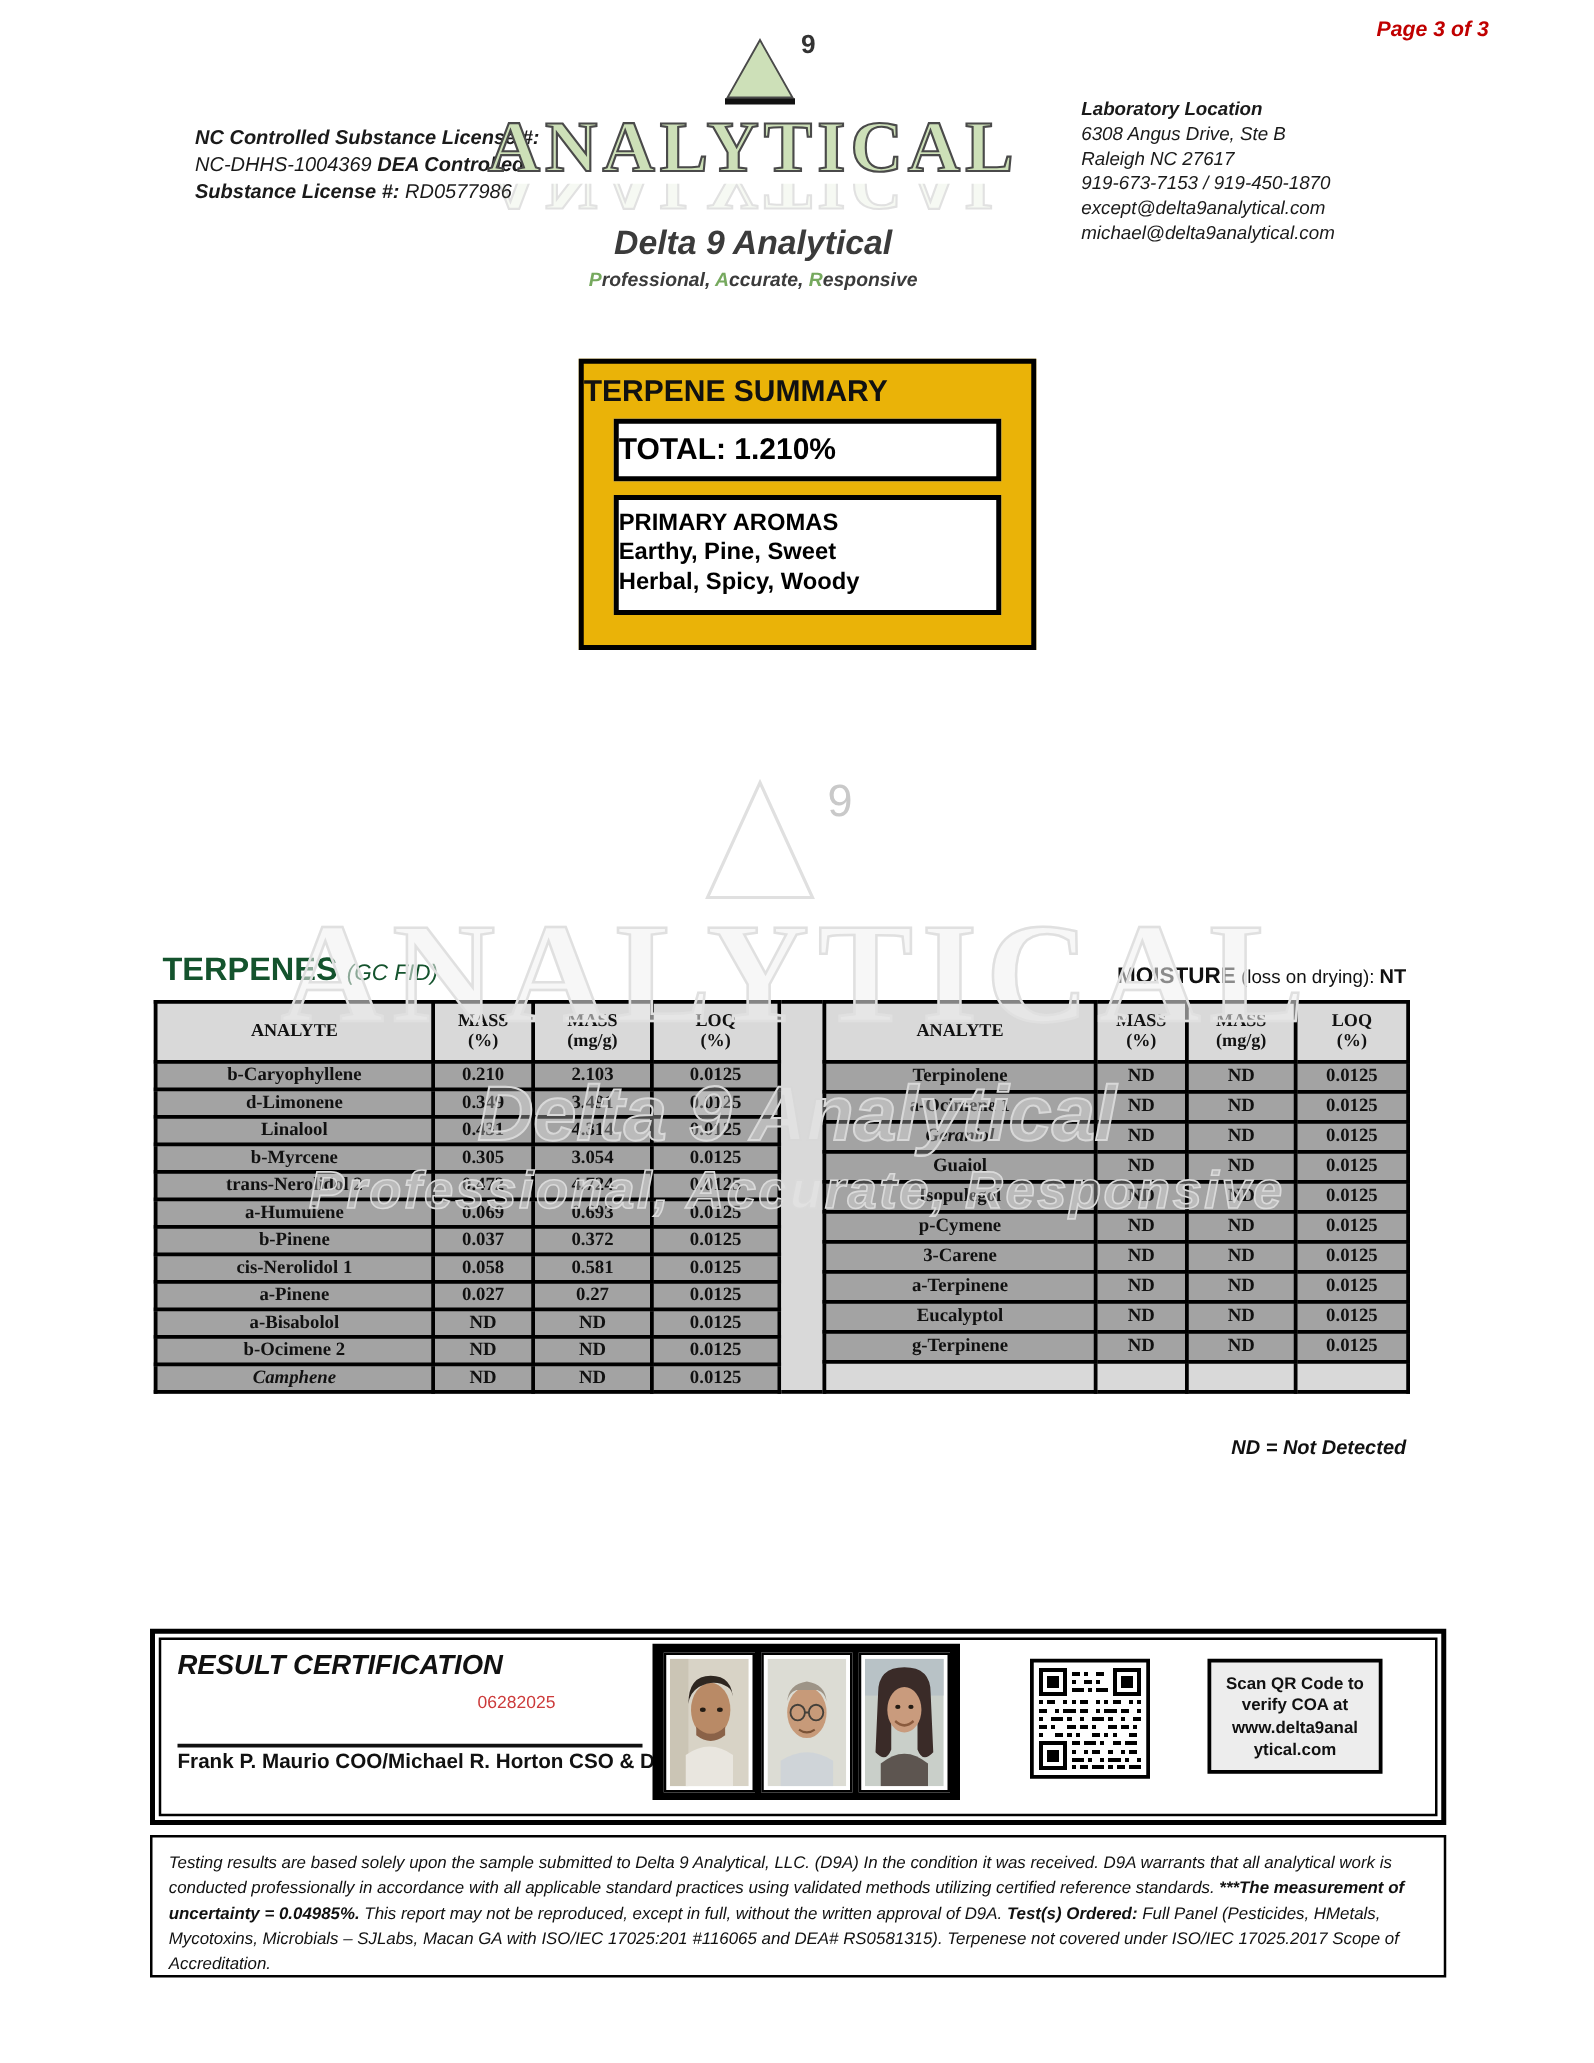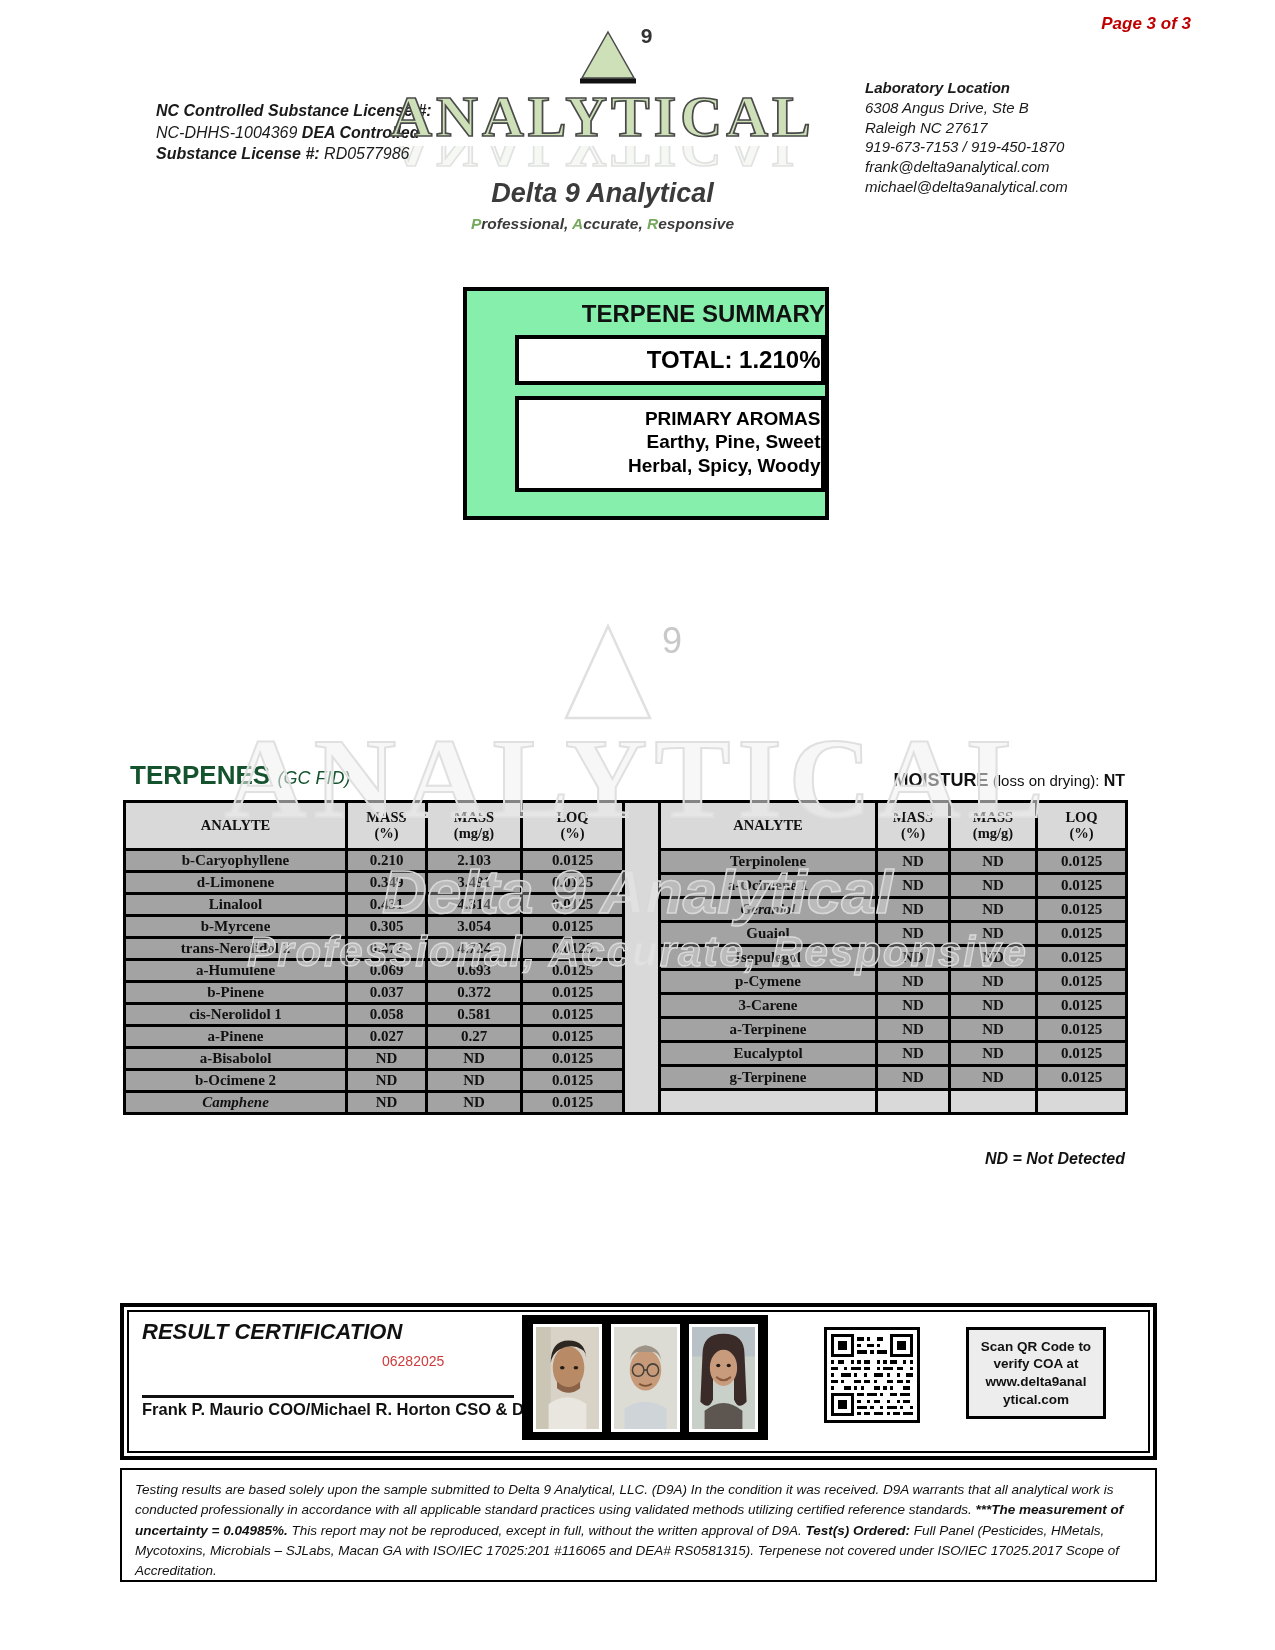--- a/index.html
+++ b/index.html
@@ -16,21 +16,21 @@
   .logo { position: absolute; left: 330px; top: 30px; width: 545px; text-align: center; }
   .logo-tri { position: relative; display: inline-block; margin-left: 10px; }
   .logo-tri .nine { position: absolute; right: -16px; top: -6px; font-weight: bold; font-size: 21px; color: #333; }
   .logo-word { font-family: "Liberation Serif", serif; font-weight: bold; font-size: 58px; letter-spacing: 4px; color: #cde0b8; -webkit-text-stroke: 1.7px #4a4a4a; line-height: 1; margin-top: -2px; }
   .logo-refl { font-family: "Liberation Serif", serif; font-weight: bold; font-size: 58px; letter-spacing: 4px; color: #cde0b8; -webkit-text-stroke: 1.7px #4a4a4a; line-height: 1; transform: scaleY(-1); opacity: 0.16; height: 30px; overflow: hidden; }
   .logo-name { font-size: 27px; font-weight: bold; font-style: italic; color: #3b3b3b; margin-top: 2px; }
   .logo-tag { font-size: 15.5px; font-weight: bold; font-style: italic; color: #3b3b3b; margin-top: 6px; }
   .logo-tag .g { color: #76a95e; }
 
   
-  .summary { position: absolute; left: 463px; top: 287px; width: 366px; height: 233px; border: 4px solid #000; background: #86efac; text-align: right; padding-left: 47px; }
+  .summary { position: absolute; left: 463px; top: 287px; width: 366px; height: 233px; border: 4px solid #000; background: #eab308; text-align: left; }
   .summary-title { font-size: 24px; font-weight: bold; color: #111; margin-top: 9px; }
   .summary-total { margin: 7px auto 0; width: 310px; border: 4px solid #000; background: #fff; font-size: 24px; font-weight: bold; padding: 7px 0; }
   .summary-aromas { margin: 11px auto 0; width: 310px; border: 4px solid #000; background: #fff; padding: 8px 0 10px; }
   .summary-aromas .a-title { font-size: 19px; font-weight: bold; }
   .summary-aromas .a-line { font-size: 19px; font-weight: bold; line-height: 1.25; }
 
   
   .wm { position: absolute; left: 0; top: 0; width: 100%; pointer-events: none; z-index: 5; }
   .wm-tri { position: absolute; left: 562px; top: 622px; }
   .wm-tri .nine { position: absolute; right: -28px; top: -2px; font-size: 36px; color: #c9c9c9; }
@@ -99,21 +99,21 @@
     <div class="logo-refl">ANALYTICAL</div>
     <div class="logo-name">Delta 9 Analytical</div>
     <div class="logo-tag"><span class="g">P</span><span>rofessional, </span><span class="g">A</span><span>ccurate, </span><span class="g">R</span><span>esponsive</span></div>
   </div>
 
   <div class="lab">
     <span class="t">Laboratory Location</span><br>
     <span>6308 Angus Drive, Ste B</span><br>
     <span>Raleigh NC 27617</span><br>
     <span>919-673-7153 / 919-450-1870</span><br>
-    <span>frank@delta9analytical.com</span><br>
+    <span>except@delta9analytical.com</span><br>
     <span>michael@delta9analytical.com</span>
   </div>
 
   <div class="summary">
     <div class="summary-title">TERPENE SUMMARY</div>
     <div class="summary-total">TOTAL: 1.210%</div>
     <div class="summary-aromas">
       <div class="a-title">PRIMARY AROMAS</div>
       <div class="a-line">Earthy, Pine, Sweet</div>
       <div class="a-line">Herbal, Spicy, Woody</div>

